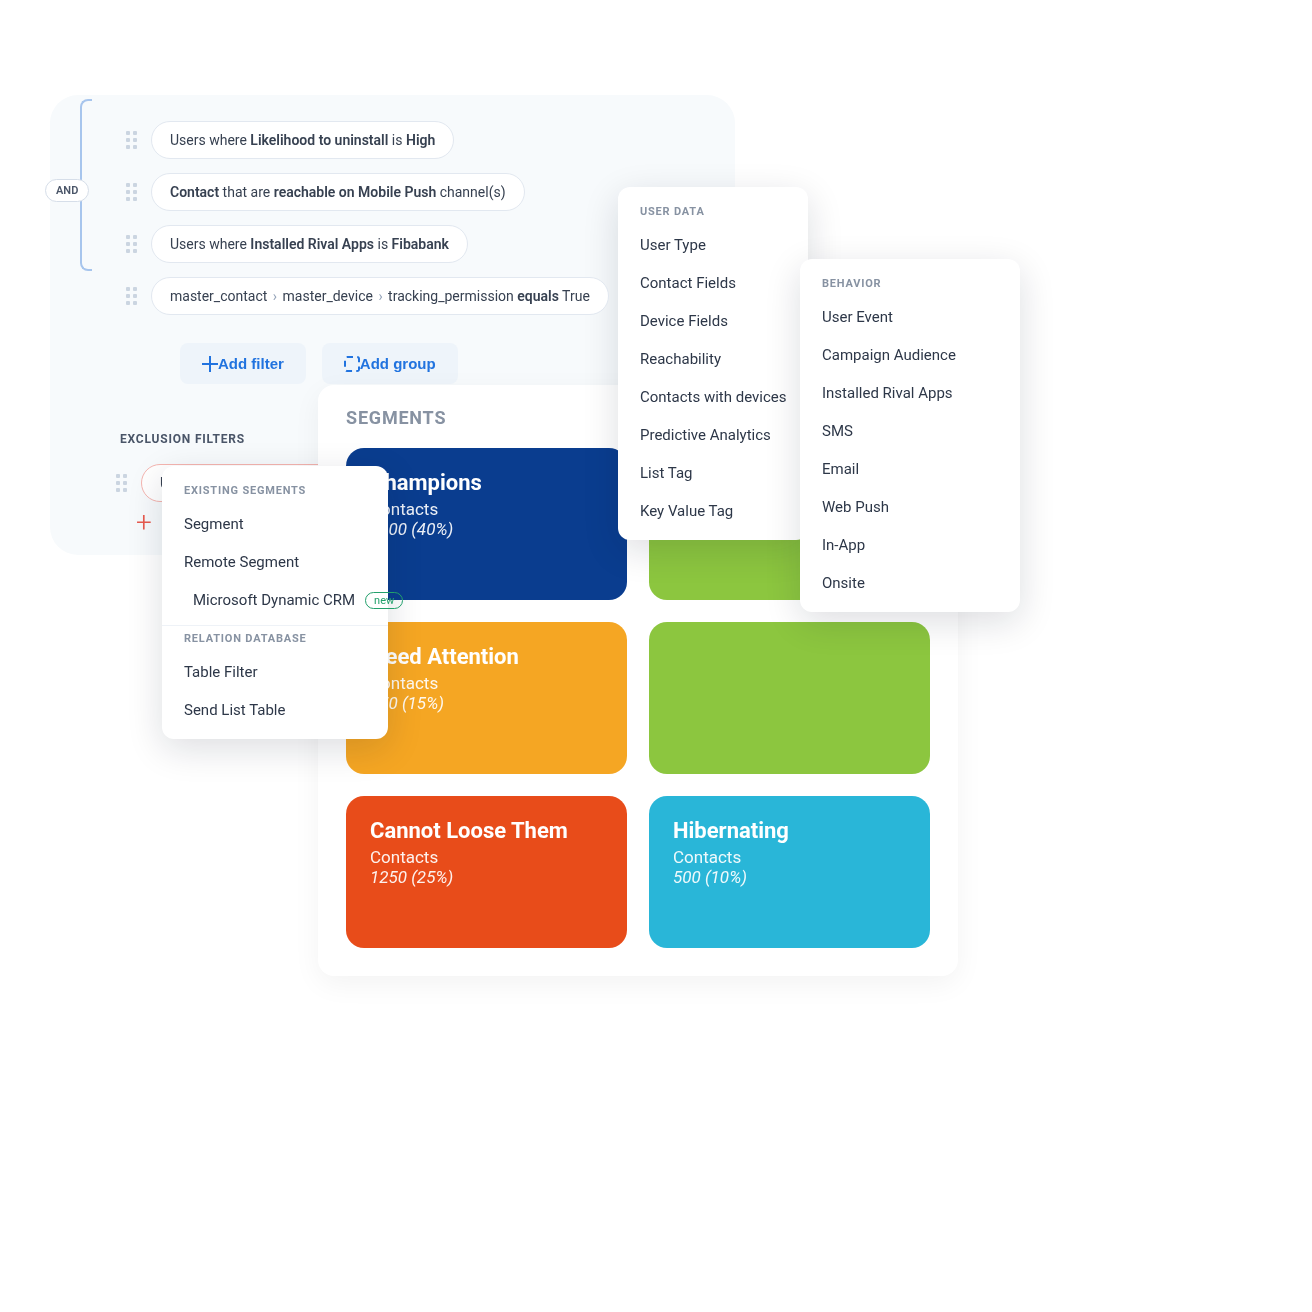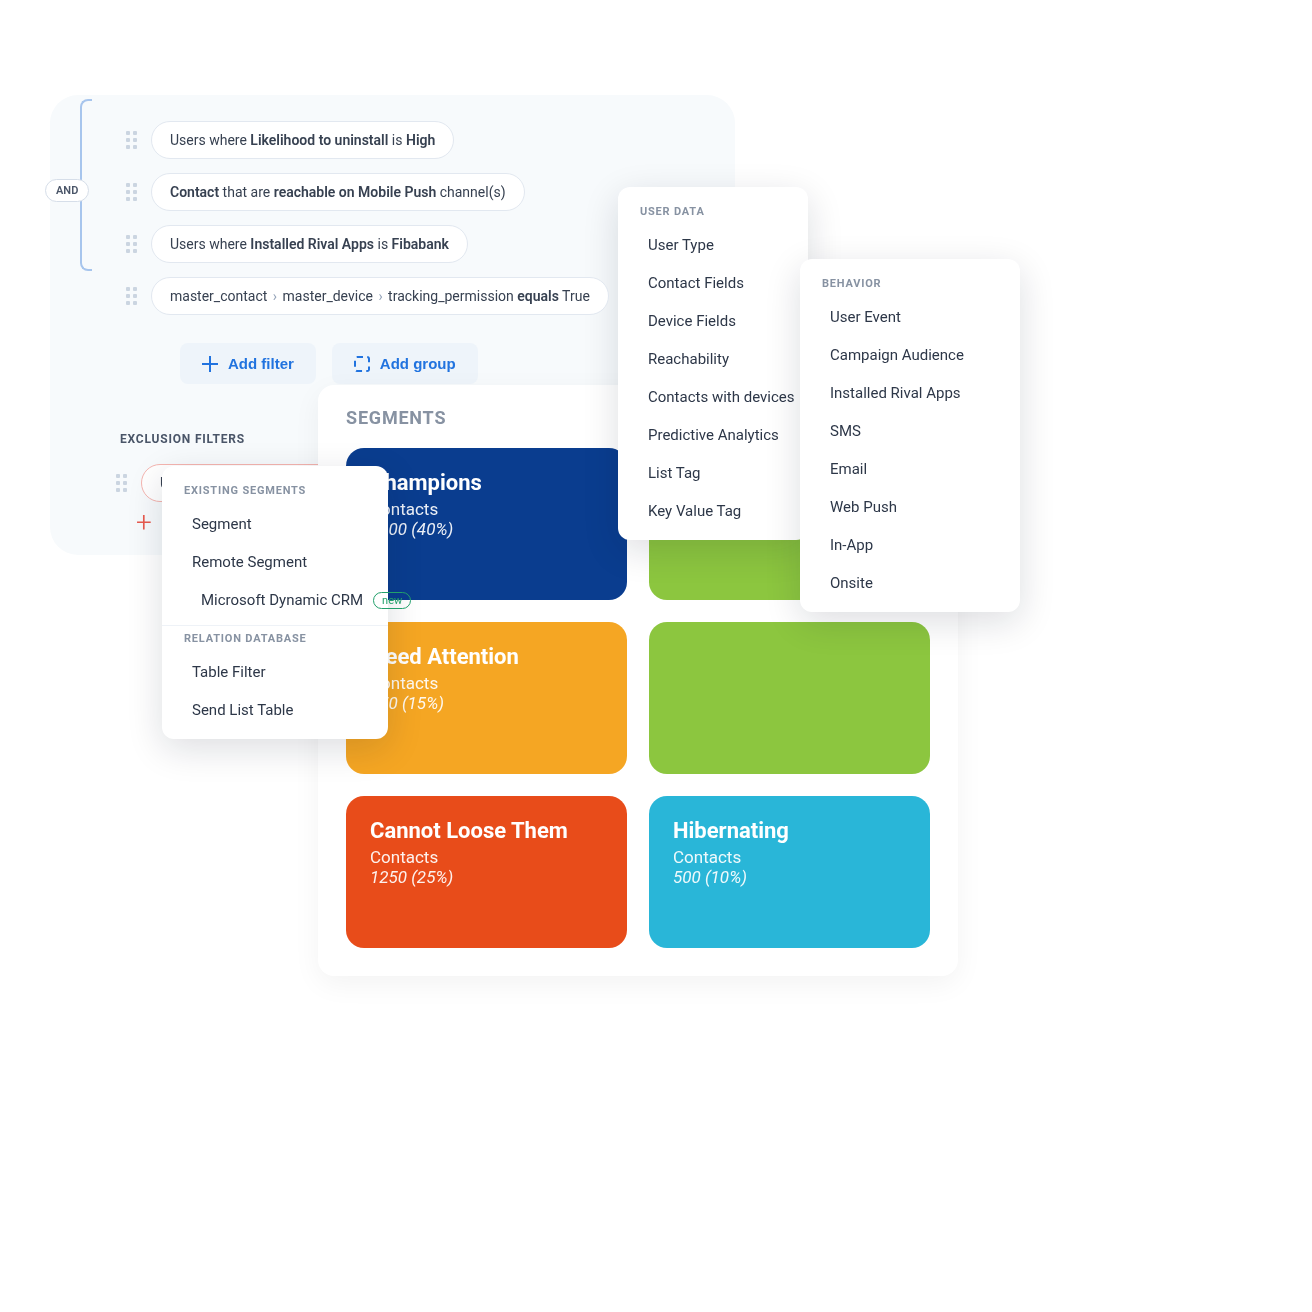--- a/index.html
+++ b/index.html
@@ -72,21 +72,20 @@
     color: #374151;
     white-space: nowrap;
   }
   .pill b { font-weight: 600; }
   .chev { color: #94a3b8; padding: 0 2px; }
 
   .btn-row { margin: 28px 0 0 100px; display: flex; gap: 16px; }
   .btn {
     display: inline-flex;
     align-items: center;
-    gap: 10px;
     padding: 12px 22px;
     background: #eef4fa;
     color: #2173df;
     font-weight: 600;
     font-size: 15px;
     border-radius: 8px;
     border: none;
     cursor: pointer;
   }
   .plus-icn { width:16px; height:16px; position:relative; }
@@ -157,21 +156,20 @@
     letter-spacing:0.8px;
     color:#8792a2;
     padding: 0 22px 8px;
   }
   .popover .item {
     padding: 10px 22px;
     font-size:15px;
     color:#2d3748;
     cursor:pointer;
     white-space:nowrap;
-    margin-left:8px;
   }
   .popover .item.withbadge { display:flex; align-items:center; gap:10px;padding-left:31px; }
   .badge-new {
     font-size:11px;
     color:#22a06b;
     border:1px solid #22a06b;
     border-radius:12px;
     padding:1px 8px;
   }
   .popover hr { border:none; border-top:1px solid #eef2f7; margin:6px 0; }

